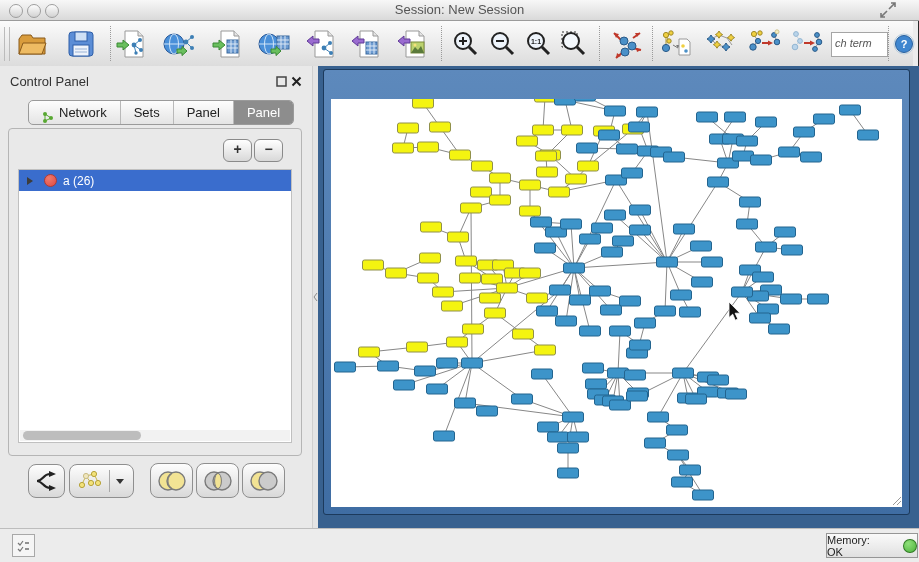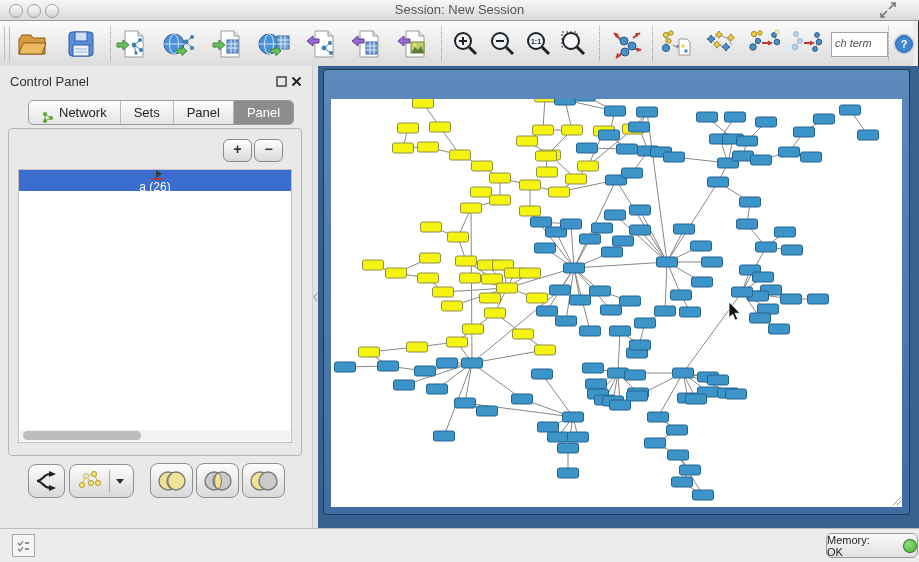--- a/index.html
+++ b/index.html
@@ -30,21 +30,21 @@
     align-items:flex-end;gap:5px;border-right:1px solid #b9b9b9;}
   .tab.active{background:#8d8d8d;color:#fff;border-right:none;}
   .setbox{left:8px;top:62px;width:292px;height:326px;border:1px solid #b5b5b5;
     border-radius:4px;background:#e9e9e9;}
   .pm-btn{top:10px;width:27px;height:21px;border:1px solid #8a8a8a;border-radius:6px;
     background:linear-gradient(#ffffff,#d8d8d8);text-align:center;font-weight:bold;
     font-size:14px;line-height:19px;color:#333;}
   .setlist{left:9px;top:40px;width:272px;height:272px;background:#fff;
     border:1px solid #c0c0c0;overflow:hidden;}
   .setrow{width:100%;height:21px;background:#3a6dcd;color:#fff;font-size:12px;
-    display:flex;align-items:center;flex-direction:column;}
+    display:flex;align-items:center;}
   .tri{width:0;height:0;border-left:6px solid #3d3d3d;border-top:4px solid transparent;
     border-bottom:4px solid transparent;margin-left:8px;}
   .reddot{width:11px;height:11px;border-radius:50%;margin-left:11px;margin-right:6px;
     background:radial-gradient(circle at 35% 30%,#f07a6d,#df4a42);border:1px solid #b03a34;}
   .hscroll{left:1px;bottom:1px;width:270px;height:11px;background:#f2f2f2;}
   .hthumb{left:3px;top:1px;width:118px;height:9px;border-radius:5px;background:#bdbdbd;}
   .cp-btn{border:1px solid #8f8f8f;border-radius:8px;
     background:linear-gradient(#fdfdfd,#d9d9d9);display:flex;align-items:center;justify-content:center;}
   
   .splitter{left:312px;top:66px;width:6px;height:462px;background:#e4e4e4;
@@ -58,21 +58,21 @@
   .ft-text{width:100%;text-align:center;font-size:13px;font-weight:600;color:#333;line-height:22px;}
   .frame-content{left:7px;top:29px;width:571px;height:408px;background:#ffffff;}
   #net{position:absolute;left:0;top:0;width:571px;height:408px;}
   #edges line{stroke:#878787;stroke-width:1;}
   
   .statusbar{left:0;top:528px;width:919px;height:34px;background:#ececec;
     border-top:1px solid #bdbdbd;}
   .task-btn{left:12px;top:5px;width:21px;height:21px;background:#f5f5f5;
     border:1px solid #a8a8a8;display:flex;align-items:center;justify-content:center;}
   .mem-btn{left:826px;top:4px;width:90px;height:23px;border:1px solid #969696;
-    border-radius:6px;background:linear-gradient(#fafafa,#e0e0e0);
+    border-radius:0;background:linear-gradient(#fafafa,#e0e0e0);
     display:flex;align-items:center;justify-content:center;gap:16px;
     font-size:11px;color:#222;}
   .memdot{width:12px;height:12px;border-radius:50%;border:1px solid #2f7a23;
     background:radial-gradient(circle at 35% 30%,#8fe07a,#4cb33c);}
   .search-box{left:831px;top:11px;width:52px;height:23px;background:#fff;
     border:1px solid #a5a5a5;font-size:11px;font-style:italic;color:#555;
     line-height:21px;padding-left:3px;overflow:hidden;white-space:nowrap;}
 </style>
 </head>
 <body>

